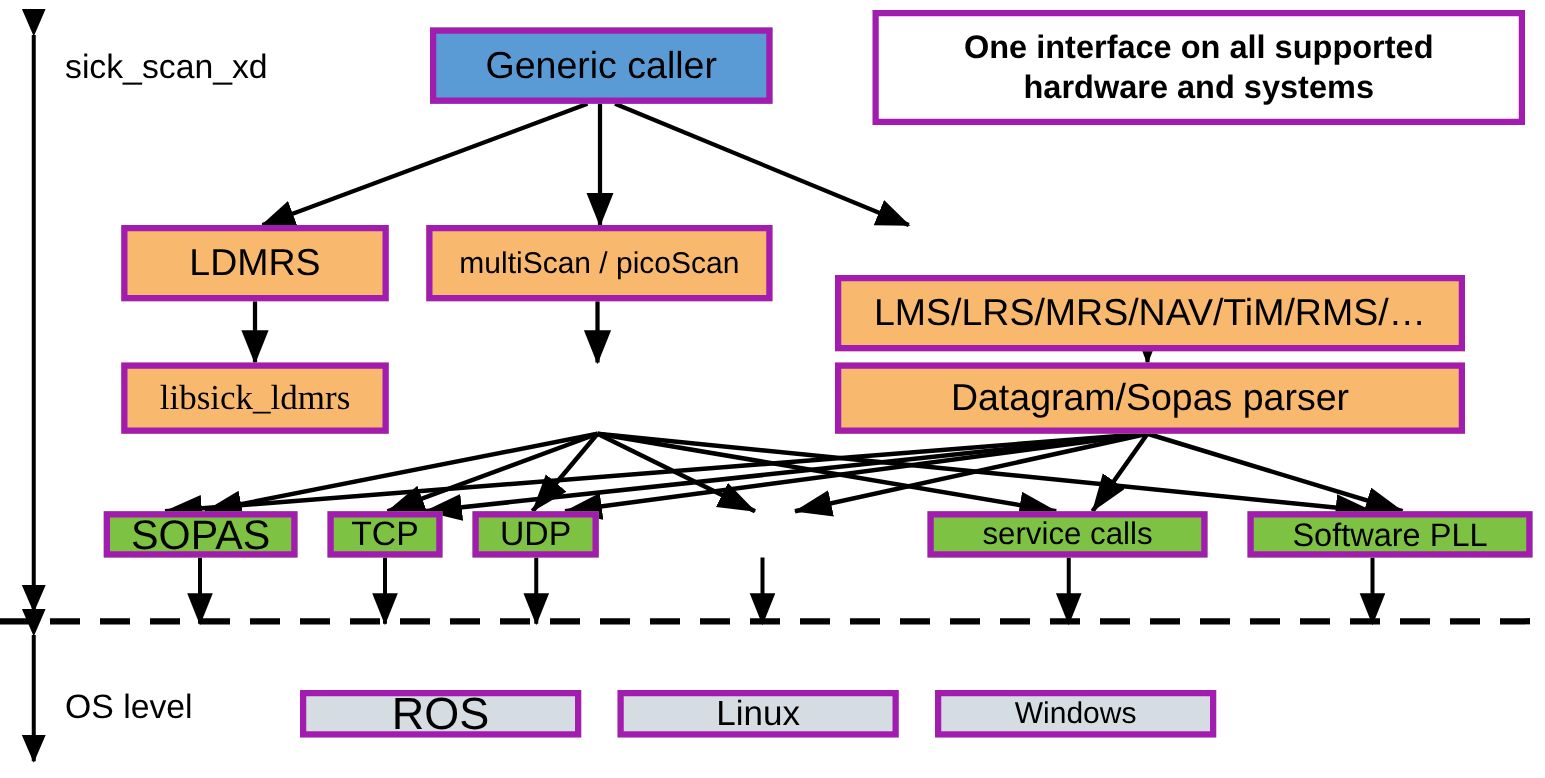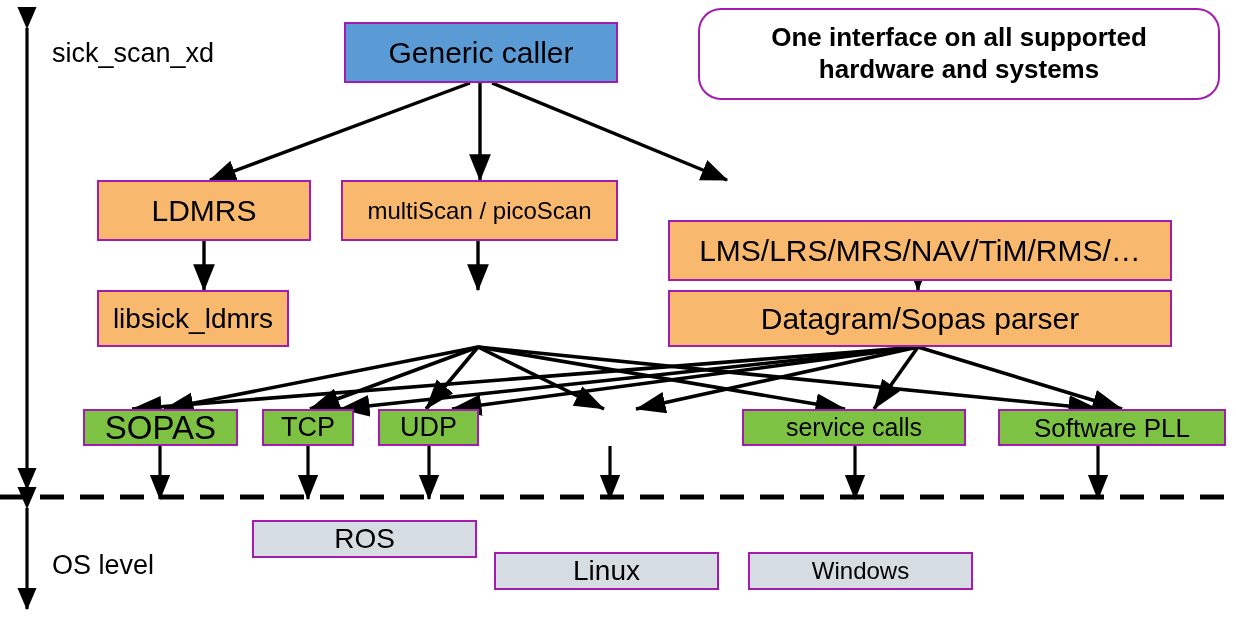--- a/index.html
+++ b/index.html
@@ -1,28 +1,28 @@
 <!DOCTYPE html>
 <html><head>
 <meta charset="utf-8">
 <style>
   html,body{margin:0;padding:0;background:#ffffff;}
   body{width:1236px;height:622px;font-family:"Liberation Sans",sans-serif;overflow:hidden;}
   #stage{position:relative;width:1236px;height:622px;background:#ffffff;}
   #wires{position:absolute;left:0;top:0;width:1236px;height:622px;pointer-events:none;}
-  .node{position:absolute;box-sizing:border-box;border:2px solid #a21caf;
+  .node{position:absolute;box-sizing:border-box;border:5px solid #a21caf;
         display:flex;align-items:center;justify-content:center;
         overflow:hidden;line-height:1.0;color:#000;white-space:nowrap;}
   .blue{background:#5B9BD5;}
   .orange{background:#F8B96E;}
   .green{background:#7DC242;}
   .gray{background:#D6DDE2;}
   .plain{background:#ffffff;}
   .lbl{position:absolute;color:#000;white-space:nowrap;}
-  .callout{flex-direction:column;font-weight:bold;text-align:center;line-height:1.22;border-radius:23px;}
+  .callout{flex-direction:column;font-weight:bold;text-align:center;line-height:1.22;}
   .callout span{display:block;}
 </style>
 </head>
 <body>
 
 <div id="stage">
 
   <svg id="wires" viewBox="0 0 1236 622">
     <defs>
       <marker id="ah" markerWidth="9" markerHeight="9" refX="7.6" refY="3.2" orient="auto" markerUnits="strokeWidth">
@@ -92,26 +92,26 @@
     <span>One interface on all supported</span>
     <span>hardware and systems</span>
   </div>
 
   <div class="node blue" style="left:344px;top:22px;width:274px;height:61px;font-size:30px;">Generic caller</div>
 
   <div class="node orange" style="left:97px;top:180px;width:214px;height:61px;font-size:30px;">LDMRS</div>
   <div class="node orange" style="left:341px;top:180px;width:277px;height:61px;font-size:24px;">multiScan / picoScan</div>
   <div class="node orange" style="left:668px;top:180px;width:504px;height:61px;font-size:30px;margin-top:40px;">LMS/LRS/MRS/NAV/TiM/RMS/…</div>
 
-  <div class="node orange" style="left:97px;top:290px;width:192px;height:57px;font-size:28px;">libsick_ldmrs</div>
+  <div class="node orange" style="left:97px;top:290px;width:214px;height:57px;font-size:28px;font-family:Liberation Serif, serif;">libsick_ldmrs</div>
   <div class="node orange" style="left:668px;top:290px;width:504px;height:57px;font-size:30px;">Datagram/Sopas parser</div>
 
   <div class="node green" style="left:83px;top:409px;width:155px;height:37px;font-size:33px;">SOPAS</div>
   <div class="node green" style="left:262px;top:409px;width:92px;height:37px;font-size:27px;">TCP</div>
   <div class="node green" style="left:378px;top:409px;width:101px;height:37px;font-size:27px;">UDP</div>
   <div class="node green" style="left:742px;top:409px;width:224px;height:37px;font-size:25px;">service calls</div>
   <div class="node green" style="left:998px;top:409px;width:228px;height:37px;font-size:26px;text-align:center;">Software PLL</div>
 
-  <div class="node gray" style="left:240px;top:520px;width:225px;height:38px;font-size:28px;margin-left:12px;">ROS</div>
+  <div class="node gray" style="left:240px;top:552px;width:225px;height:38px;font-size:36px;">ROS</div>
   <div class="node gray" style="left:494px;top:552px;width:225px;height:38px;font-size:28px;">Linux</div>
   <div class="node gray" style="left:748px;top:552px;width:225px;height:38px;font-size:24px;text-align:right;">Windows</div>
 
 </div>
 
 </body></html>

